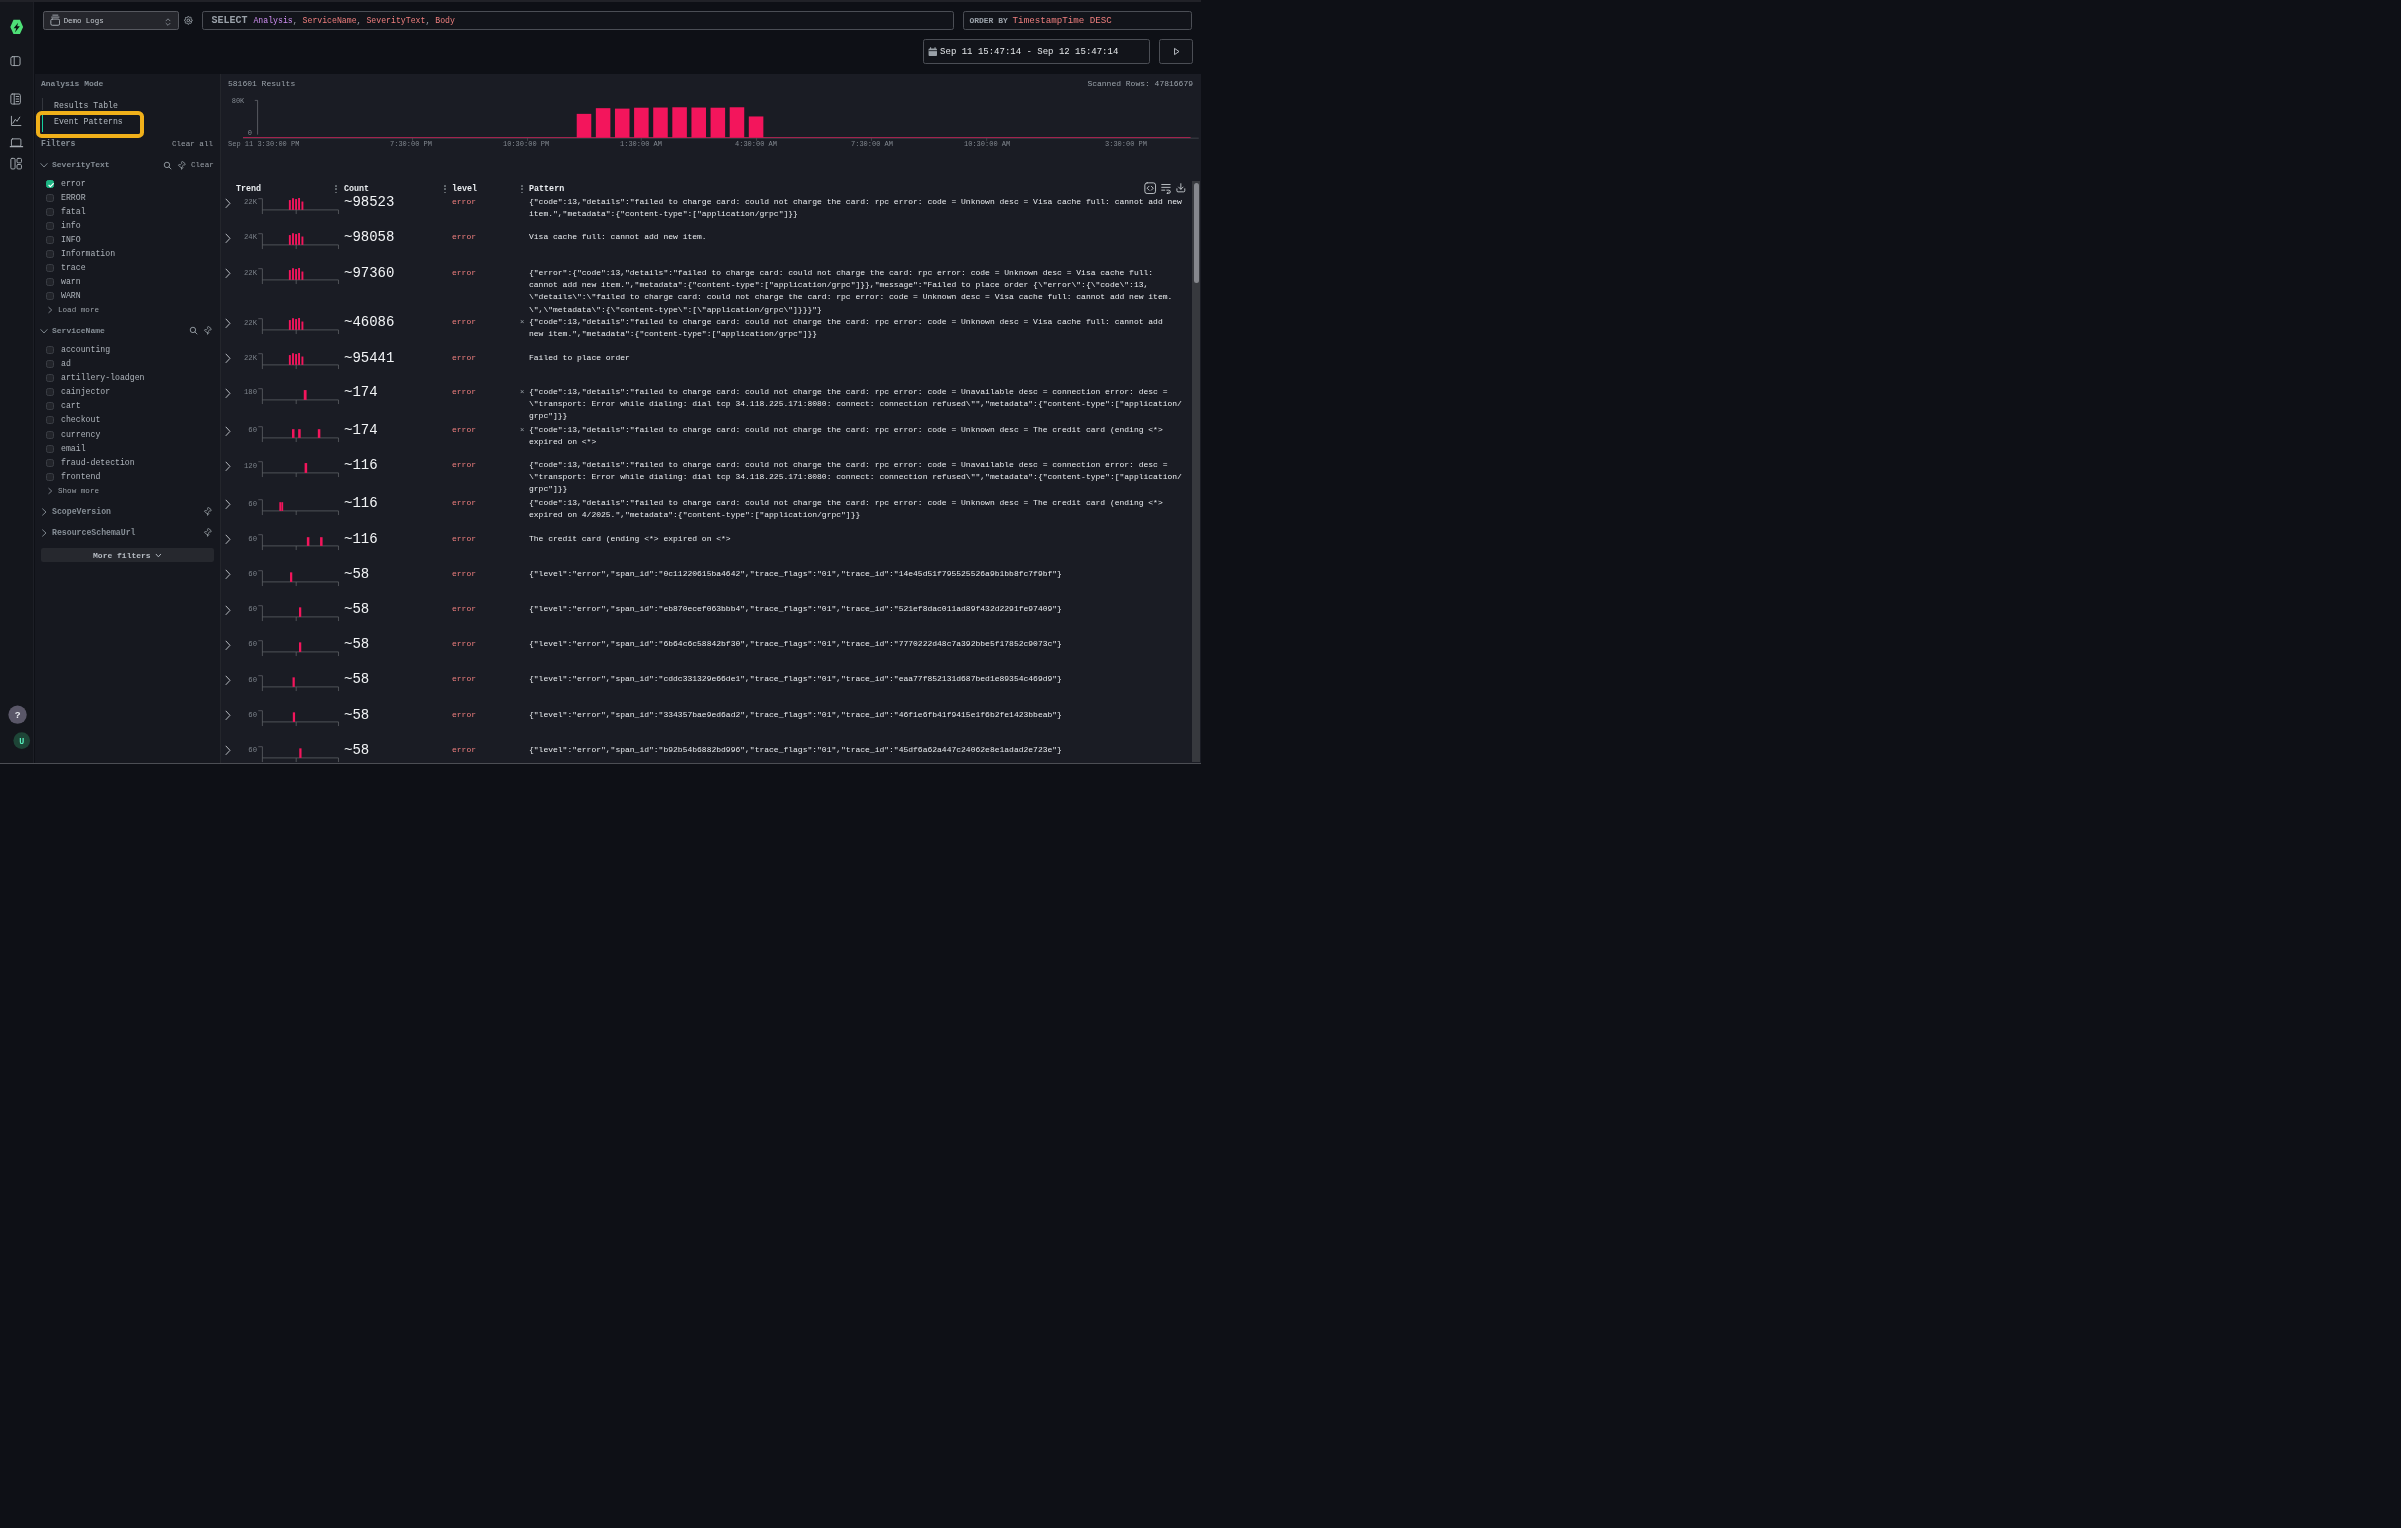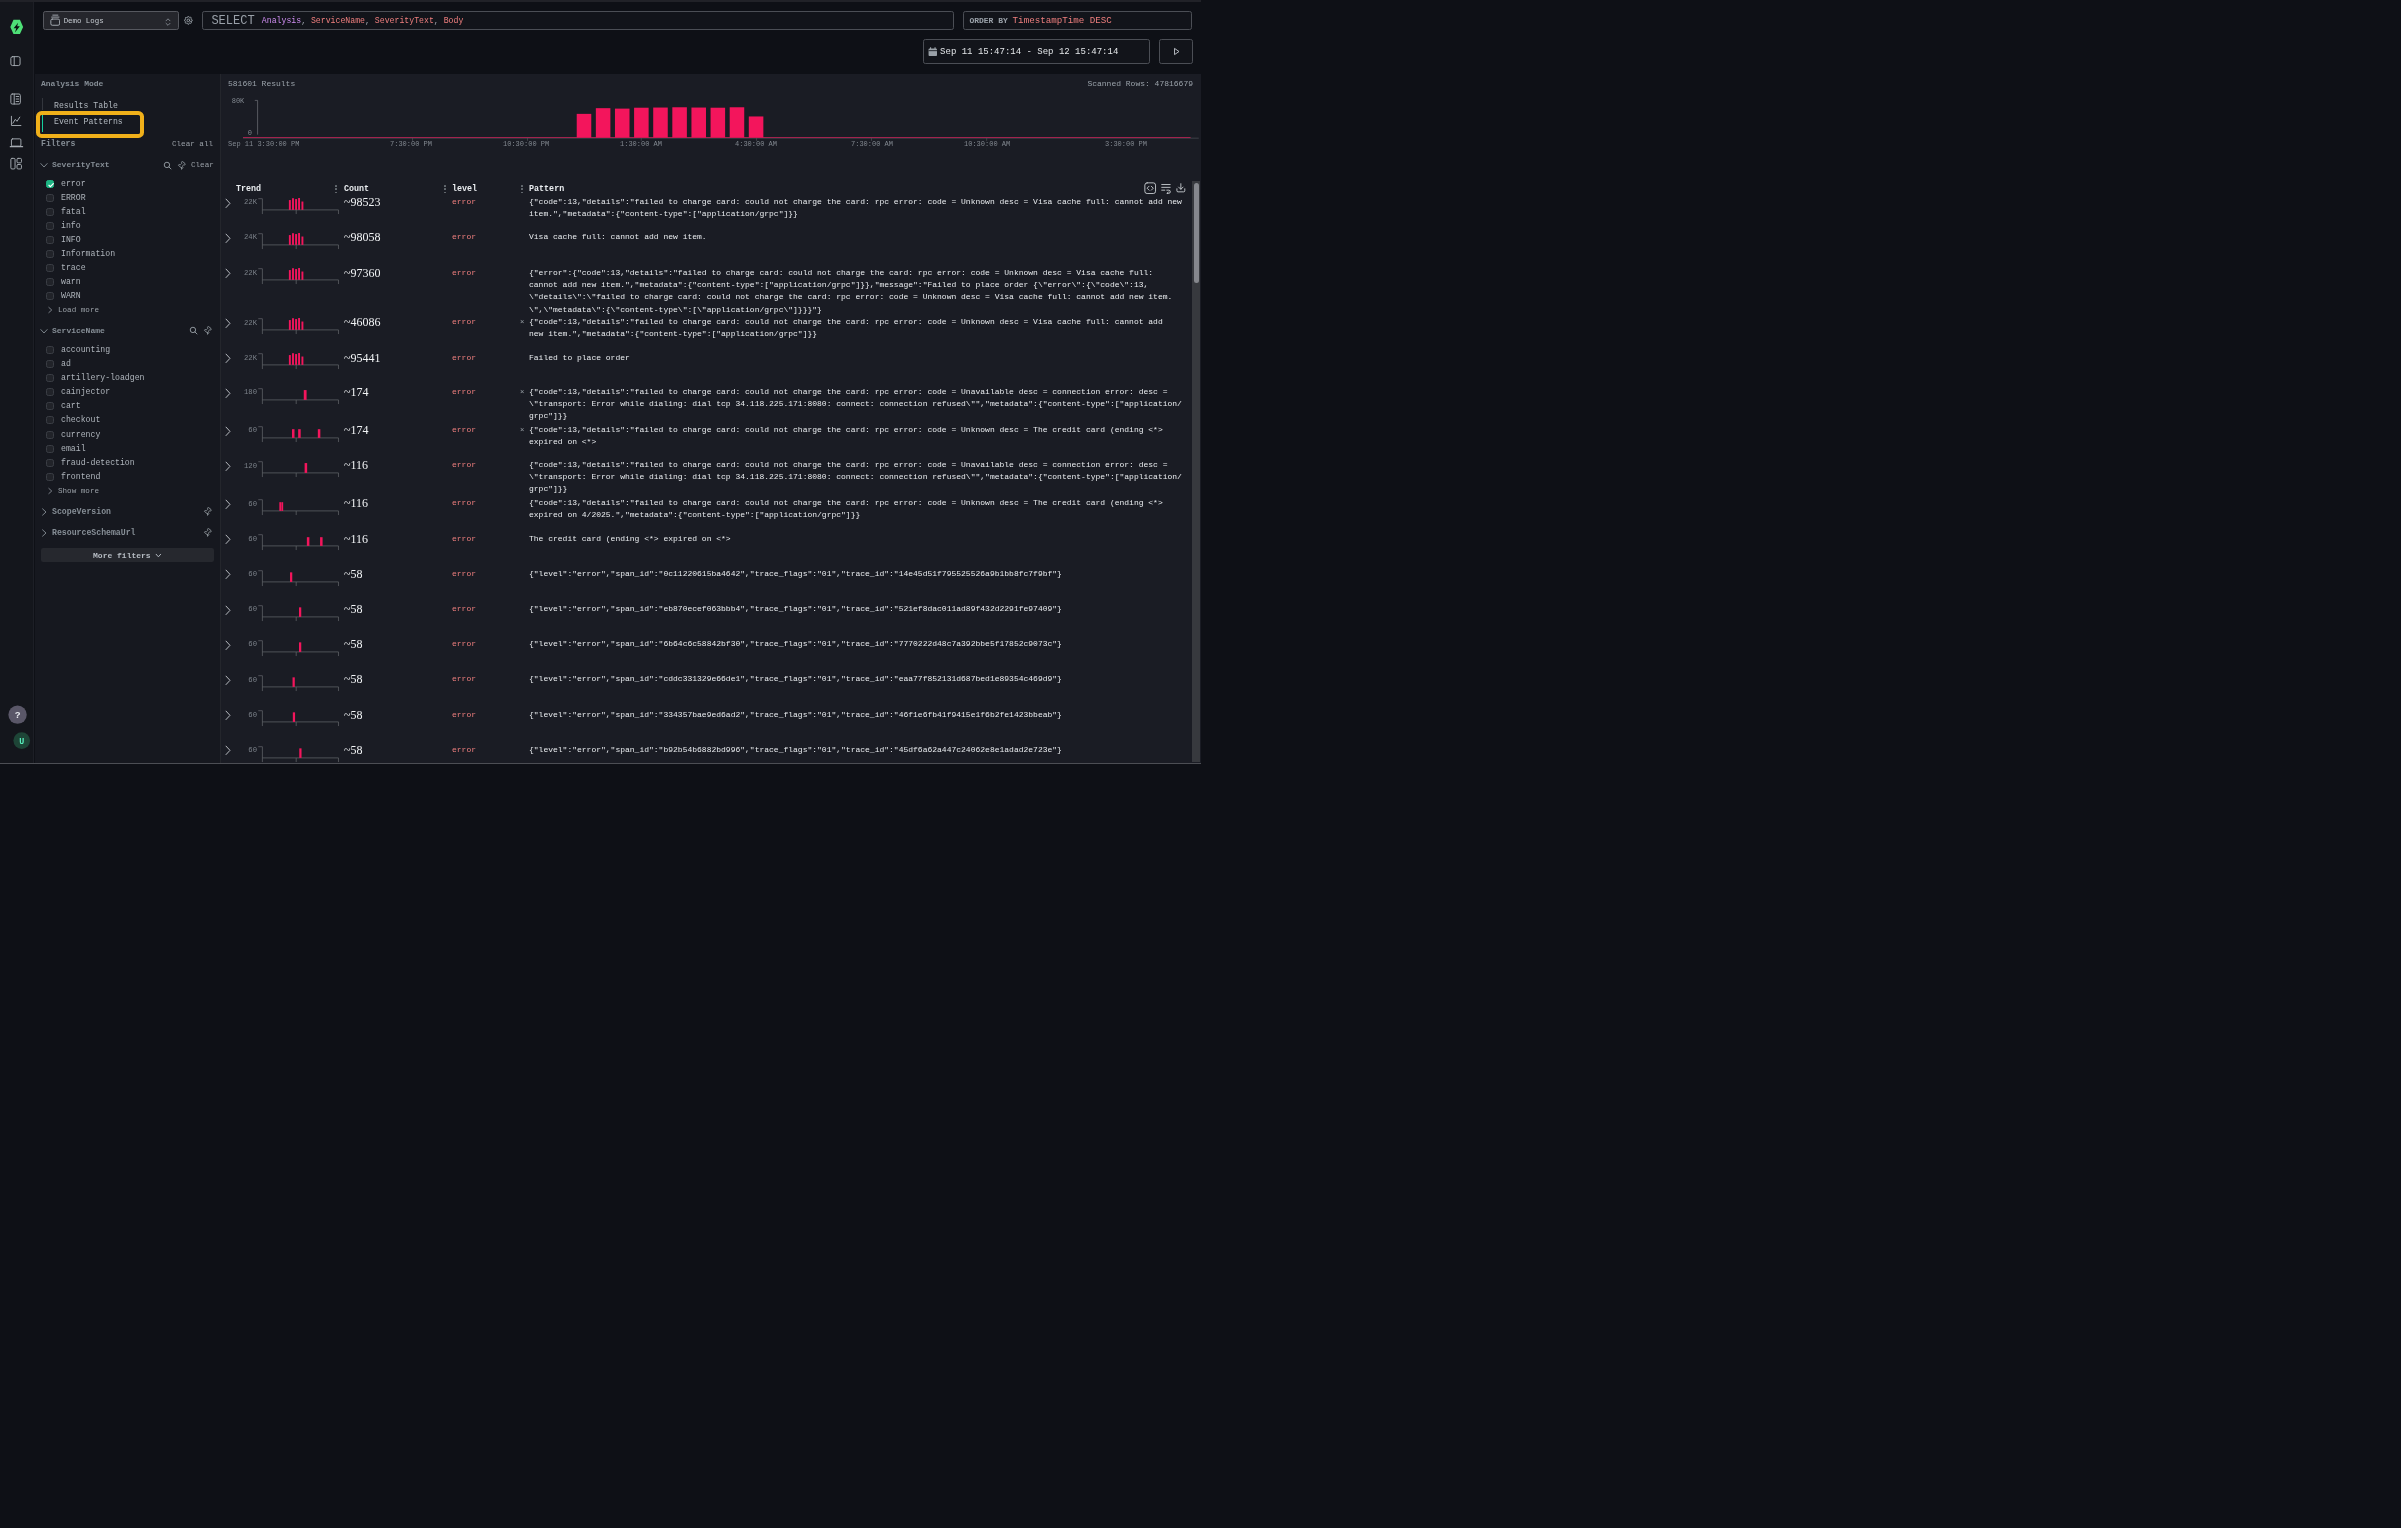--- a/index.html
+++ b/index.html
@@ -21,21 +21,21 @@
   #datebox { left:923px; top:39px; width:227px; height:25px; }
   #playbox { left:1159px; top:39px; width:34px; height:25px; }
   .vc { display:flex; align-items:center; }
   
   #content { left:35px; top:74px; width:1166px; height:689px; background:#1a1c24; }
   #fpanelbg { left:35px; top:74px; width:186px; height:689px; background:#16181f; }
   #fdivider { left:220px; top:74px; width:0.8px; height:689px; background:#24262c; }
   
   .axlabel { position:absolute; color:#81878f; font-size:7px; line-height:9px; }
   .pattern { position:absolute; left:529px; font-size:8px; line-height:12.4px; color:#e9ecef; white-space:pre; margin-top:0.6px; }
-  .count { position:absolute; left:344px; font-size:12px; line-height:12.4px; color:#f2f4f6; margin-top:0.6px;font-family:Liberation Serif, serif; }
+  .count { position:absolute; left:344px; font-size:14px; line-height:12.4px; color:#f2f4f6; margin-top:0.6px; }
   .level { position:absolute; left:452px; font-size:8px; line-height:12.4px; color:#ef7f7e; margin-top:0.6px; }
   .tlabel { position:absolute; font-size:7.2px; line-height:10px; color:#7c828a; text-align:right; left:230px; width:27px; margin-top:0.6px; }
   .rchev { position:absolute; left:224px; }
   .xmark { position:absolute; left:520px; color:#9aa1a8; font-size:7.3px; line-height:12.4px; margin-top:0.6px; }
   .mini { position:absolute; left:258px; }
   .thead { position:absolute; font-weight:bold; font-size:8.4px; line-height:11.3px; color:#e9ecef; }
   .tdots { position:absolute; width:1.7px; }
   .tdots span { display:block; width:1.7px; height:1.7px; border-radius:50%; background:#6b7177; margin-bottom:1.7px; }
   
   .fhead { position:absolute; font-weight:bold; font-size:8px; line-height:10px; color:#868e96; }
@@ -91,21 +91,21 @@
       </g>
     </svg>
   </div>
   <svg width="8.7" height="8.7" style="position:absolute;left:184px;top:16.3px" viewBox="0 0 24 24">
     <g stroke="#9aa1a8" stroke-width="2.6" fill="none" stroke-linecap="round" stroke-linejoin="round">
       <circle cx="12" cy="12" r="3.6"></circle>
       <path d="M19.4 15a1.65 1.65 0 0 0 .33 1.82l.06.06a2 2 0 1 1-2.83 2.83l-.06-.06a1.65 1.65 0 0 0-1.82-.33 1.65 1.65 0 0 0-1 1.51V21a2 2 0 1 1-4 0v-.09A1.65 1.65 0 0 0 9 19.4a1.65 1.65 0 0 0-1.82.33l-.06.06a2 2 0 1 1-2.83-2.83l.06-.06a1.65 1.65 0 0 0 .33-1.82 1.65 1.65 0 0 0-1.51-1H3a2 2 0 1 1 0-4h.09A1.65 1.65 0 0 0 4.6 9a1.65 1.65 0 0 0-.33-1.82l-.06-.06a2 2 0 1 1 2.83-2.83l.06.06a1.65 1.65 0 0 0 1.82.33H9a1.65 1.65 0 0 0 1-1.51V3a2 2 0 1 1 4 0v.09a1.65 1.65 0 0 0 1 1.51 1.65 1.65 0 0 0 1.82-.33l.06-.06a2 2 0 1 1 2.83 2.83l-.06.06a1.65 1.65 0 0 0-.33 1.82V9a1.65 1.65 0 0 0 1.51 1H21a2 2 0 1 1 0 4h-.09a1.65 1.65 0 0 0-1.51 1z"></path>
     </g>
   </svg>
   <div id="selbox" class="box vc" style="padding-left:8.4px;font-size:8.2px">
-    <span style="color:#9aa1a9;font-weight:normal;font-size:12px">SELECT&nbsp;</span>
+    <span style="color:#9aa1a9;font-weight:bold;font-size:10px">SELECT&nbsp;</span>
       <span style="color:#cf8ef2">Analysis</span>
       <span style="color:#9aa1a9">,</span>
       <span style="color:#ef7f7e">&nbsp;ServiceName</span>
       <span style="color:#9aa1a9">,</span>
       <span style="color:#ef7f7e">&nbsp;SeverityText</span>
       <span style="color:#9aa1a9">,</span>
       <span style="color:#ef7f7e">&nbsp;Body</span>
   </div>
   <div id="orderbox" class="box vc" style="padding-left:5.4px">
     <span style="color:#9aa1a9;font-weight:bold;font-size:8px">ORDER&nbsp;BY&nbsp;</span>

